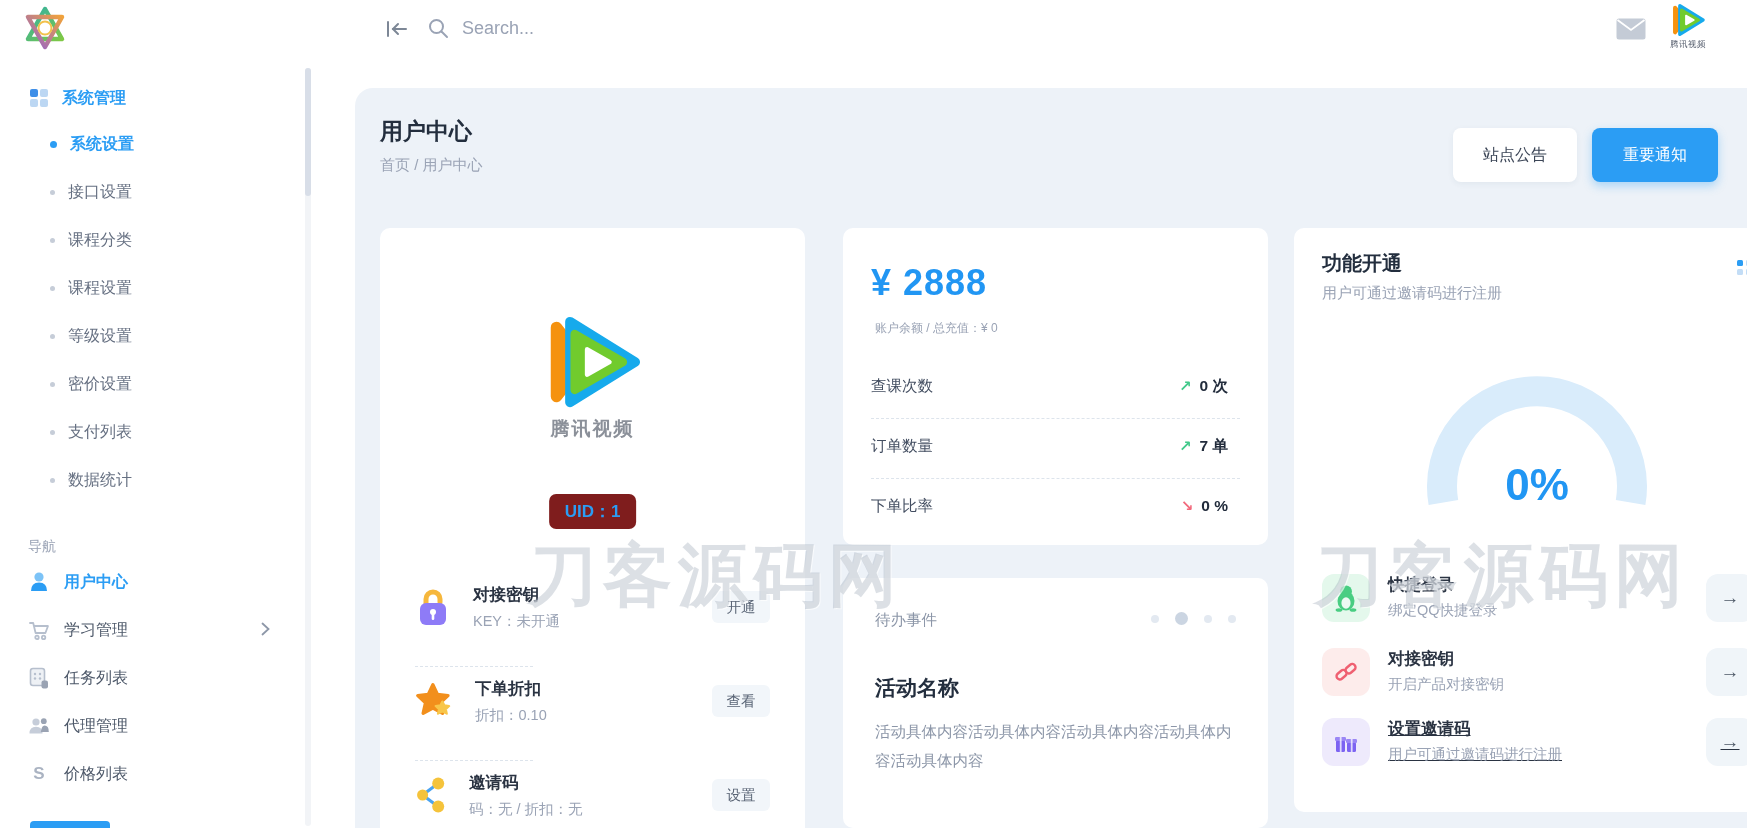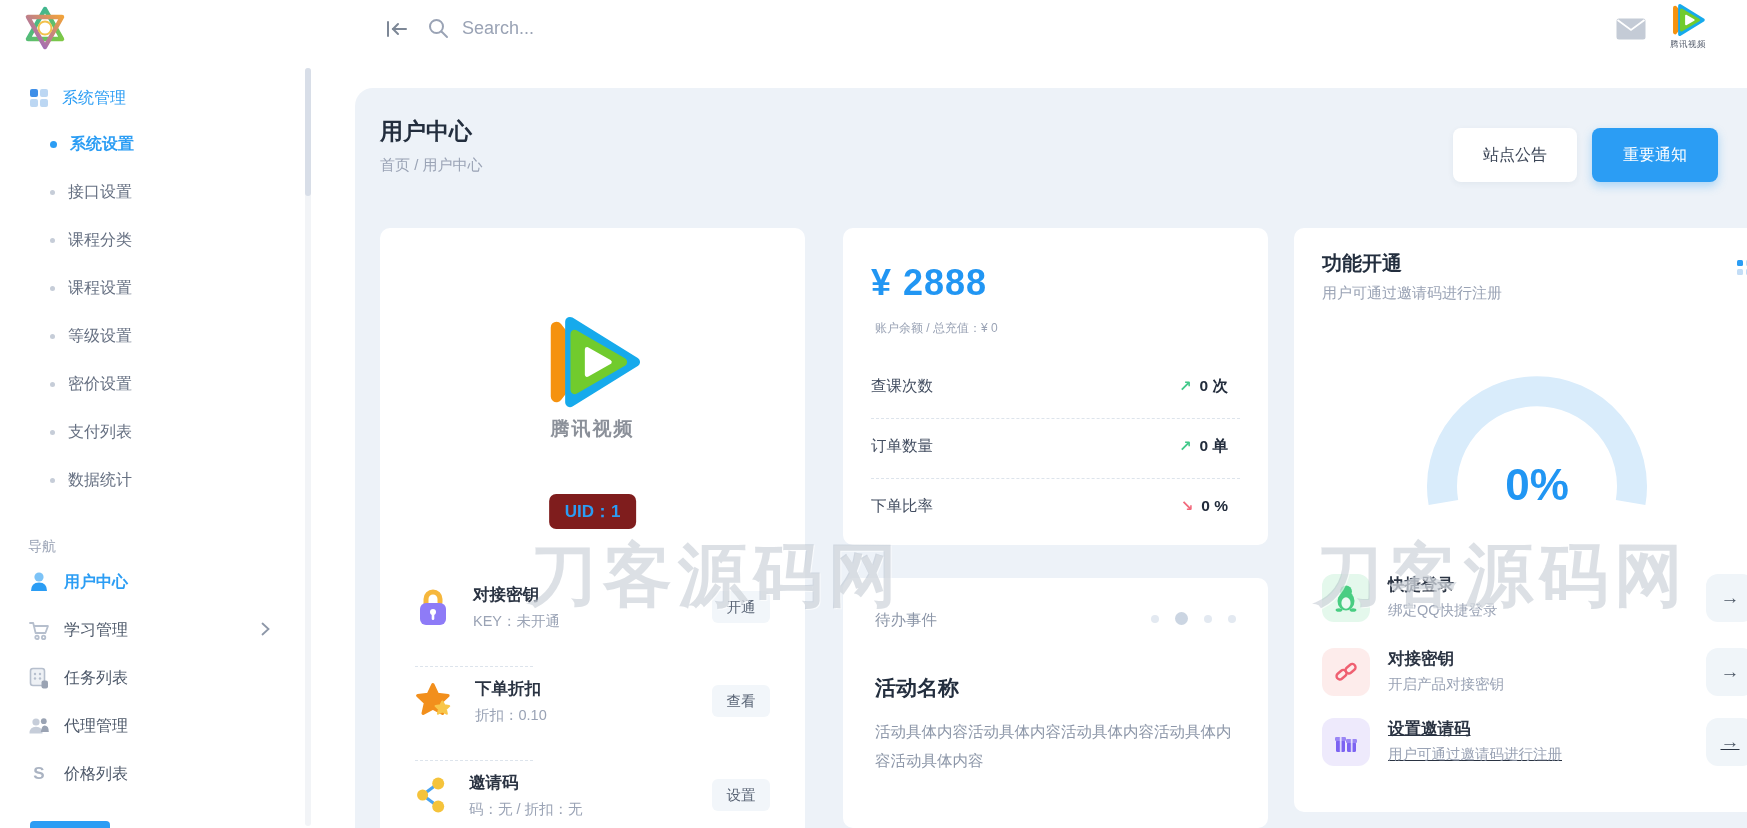--- a/index.html
+++ b/index.html
@@ -12,21 +12,21 @@
   .abs { position:absolute; }
 
   
   .artifact { left:0; top:0; width:58px; height:4px; background:#23262b; border-radius:0 0 3px 3px; }
 
   
   .sidebar { left:0; top:0; width:340px; height:828px; background:#ffffff; }
   .logo { position:absolute; left:24px; top:5px; width:42px; height:46px; }
   .menu { position:absolute; left:0; top:76px; width:312px; }
   .group-row { height:44px; display:flex; align-items:center; padding-left:30px; cursor:pointer; }
-  .group-row .glabel { margin-left:14px; font-size:16px; font-weight:400; color:#2b9df4; }
+  .group-row .glabel { margin-left:14px; font-size:16px; font-weight:700; color:#2b9df4; }
   .grid-ic { width:18px; height:18px; display:grid; grid-template-columns:8px 8px; grid-template-rows:8px 8px; gap:2px; }
   .grid-ic span { border-radius:2px; background:#bcd7f3; }
   .grid-ic span:first-child { background:#3f8fe8; }
   .sub-row { height:48px; display:flex; align-items:center; padding-left:50px; cursor:pointer; }
   .bullet { width:5px; height:5px; border-radius:50%; background:#c6cdd8; flex:0 0 auto; }
   .sub-row .slabel { margin-left:13px; font-size:16px; color:#667082; }
   .sub-row.active .bullet { width:7px; height:7px; background:#2b9df4; }
   .sub-row.active .slabel { color:#2b9df4; font-weight:700; }
   .nav-label { margin-top:32px; height:22px; padding-left:28px; font-size:14px; color:#9aa3b5; display:flex; align-items:center; }
   .nav-row { height:48px; display:flex; align-items:center; padding-left:28px; cursor:pointer; position:relative; }
@@ -335,21 +335,21 @@
       <span class="sval">
           <span class="arr up">↗</span>
           <span class="num">0 次</span>
         </span>
     </div>
     <div class="sdiv" style="top:190px;"></div>
     <div class="srow" style="top:206px;">
       <span class="slbl">订单数量</span>
       <span class="sval">
           <span class="arr up">↗</span>
-          <span class="num">0 单</span>
+          <span class="num">7 单</span>
         </span>
     </div>
     <div class="sdiv" style="top:250px;"></div>
     <div class="srow" style="top:266px;">
       <span class="slbl">下单比率</span>
       <span class="sval">
           <span class="arr down">↘</span>
           <span class="num">0 %</span>
         </span>
     </div>

